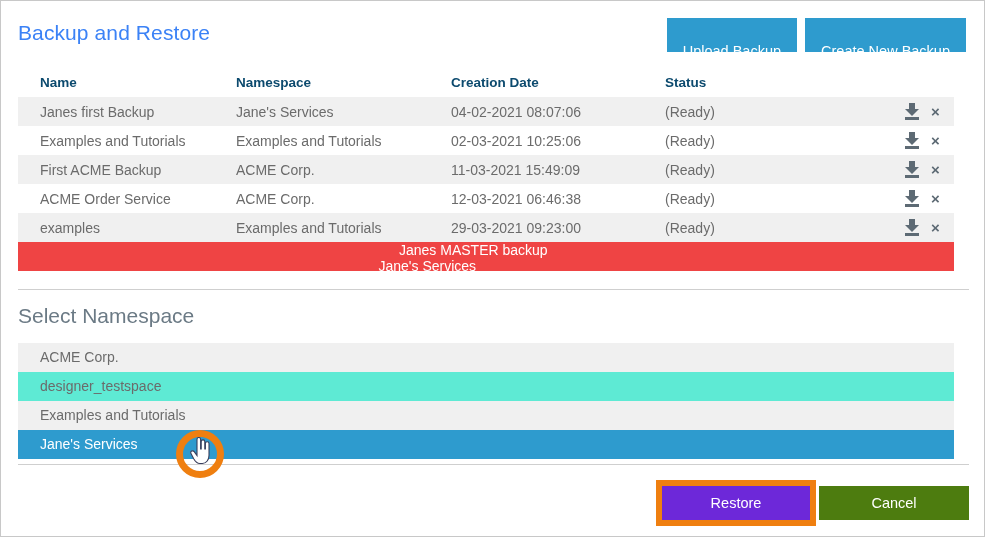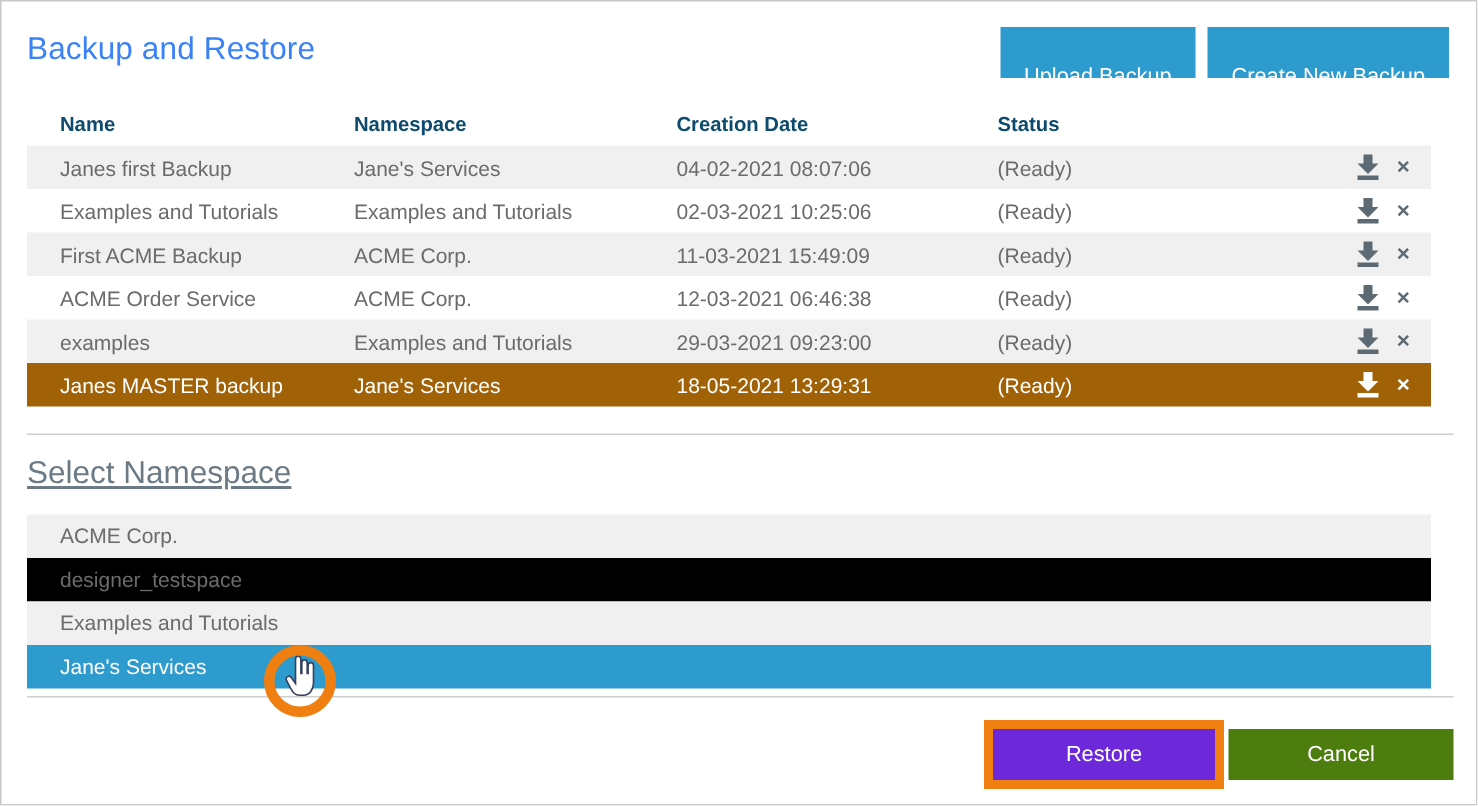--- a/index.html
+++ b/index.html
@@ -77,22 +77,23 @@
   .row {
     display: flex;
     align-items: center;
     height: 29px;
     font-size: 14px;
     color: #6b6b6b;
   }
   .row.odd { background: #f0f0f0; }
   .row.even { background: #ffffff; }
   .row.selected {
-    background: #a16207;
+    background: #ef4444;
     color: #ffffff;
+    flex-direction: column;
   }
   .cell { box-sizing: border-box; }
   .c-name { width: 218px; padding-left: 22px; }
   .c-ns   { width: 215px; }
   .c-date { width: 214px; }
   .c-status { width: 195px; }
   .c-actions {
     width: 94px;
     display: flex;
     justify-content: flex-end;
@@ -150,39 +151,38 @@
     background: #cfcfcf;
   }
 
   
   .ns-title {
     position: absolute;
     left: 17px;
     top: 303px;
     font-size: 21px;
     color: #6b7a85;
-    text-decoration: underline;
   }
   .ns-list {
     position: absolute;
     left: 17px;
     top: 342px;
     width: 936px;
   }
   .ns-row {
     height: 29px;
     line-height: 29px;
     padding-left: 22px;
     font-size: 14px;
     color: #6b6b6b;
     box-sizing: border-box;
     cursor: pointer;
   }
   .ns-row.odd { background: #f0f0f0; }
-  .ns-row.even { background: #000000; }
+  .ns-row.even { background: #5eead4; }
   .ns-row.selected { background: #2e9bce; color: #ffffff; }
 
   
   .cursor-ring {
     position: absolute;
     left: 175px;
     top: 429px;
     width: 48px;
     height: 48px;
     border: 7px solid #ef7f10;

